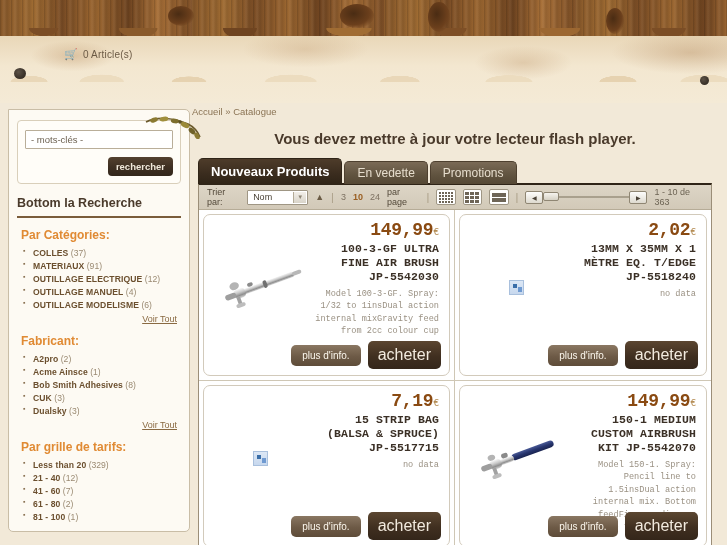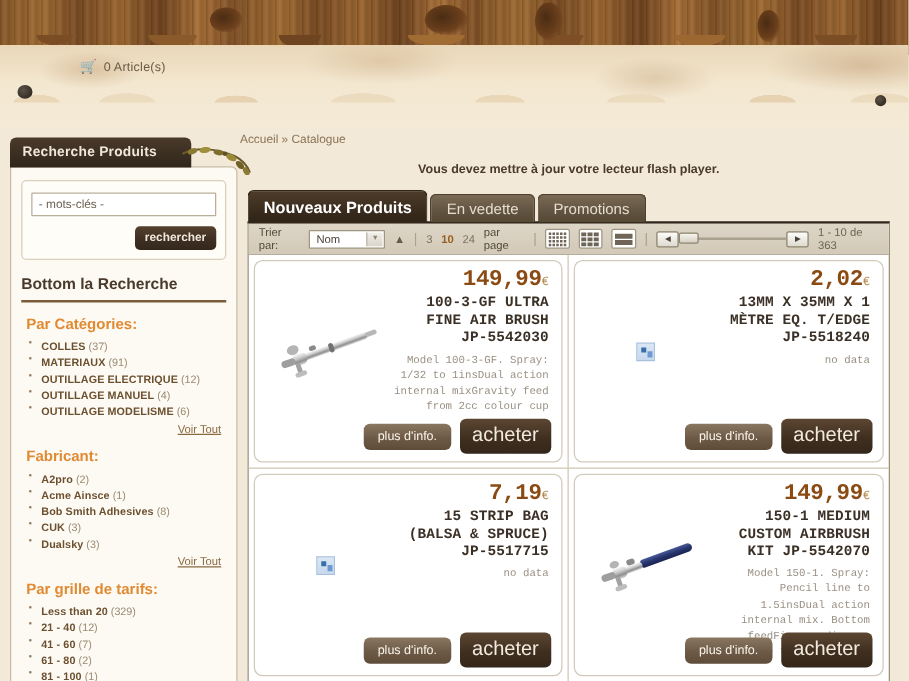--- a/index.html
+++ b/index.html
@@ -170,21 +170,21 @@
   ul.facet li .ct { color: #9a8a72; }
   .voir {
     text-align: right; margin: 3px 4px 0 0;
     font-size: 9px; color: #8a6a42;
     text-decoration: underline; cursor: pointer;
   }
 
   
   .main { position: absolute; left: 198px; top: 130px; width: 514px; }
   .flash-msg {
-    text-align: center; font-size: 10px; font-weight: bold;
+    text-align: center; font-size: 15px; font-weight: bold;
     color: #4a3a2b; margin-bottom: 11px;
   }
 
   .tabs { display: flex; align-items: flex-end; gap: 2px; position: relative; z-index: 3; }
   .tab {
     height: 23px; padding: 0 12px;
     display:flex; align-items:center;
     font-size: 12px; color: #e6ddcd;
     border-radius: 5px 5px 0 0;
     cursor: pointer; white-space: nowrap;
@@ -343,21 +343,20 @@
       <span class="cart-glyph">🛒</span>
       <span>0 Article(s)</span>
     </div>
   </div>
 
   <div class="breadcrumb">Accueil » Catalogue</div>
 
   <div class="sidebar">
 
     <div class="panel">
-      <div class="panel-head">Recherche Produits</div>
       <svg class="vine" viewBox="0 0 58 26">
         <path d="M2 9 C14 3, 30 5, 44 11 C50 14, 54 19, 56 24" stroke="#6b5a2c" stroke-width="1.6" fill="none"></path>
         <ellipse cx="10" cy="7" rx="4" ry="2.3" fill="#8b7a32" transform="rotate(-20 10 7)"></ellipse>
         <ellipse cx="20" cy="6" rx="4.5" ry="2.4" fill="#a08f3c" transform="rotate(-10 20 6)"></ellipse>
         <ellipse cx="31" cy="8" rx="4.2" ry="2.3" fill="#7d6e2d" transform="rotate(8 31 8)"></ellipse>
         <ellipse cx="41" cy="12" rx="4.5" ry="2.5" fill="#9b8a38" transform="rotate(26 41 12)"></ellipse>
         <ellipse cx="48" cy="18" rx="4" ry="2.4" fill="#6f6128" transform="rotate(44 48 18)"></ellipse>
         <ellipse cx="53" cy="23" rx="3.6" ry="2.2" fill="#8b7a32" transform="rotate(58 53 23)"></ellipse>
         <circle cx="36" cy="9" r="1.8" fill="#5e5222"></circle>
       </svg>

